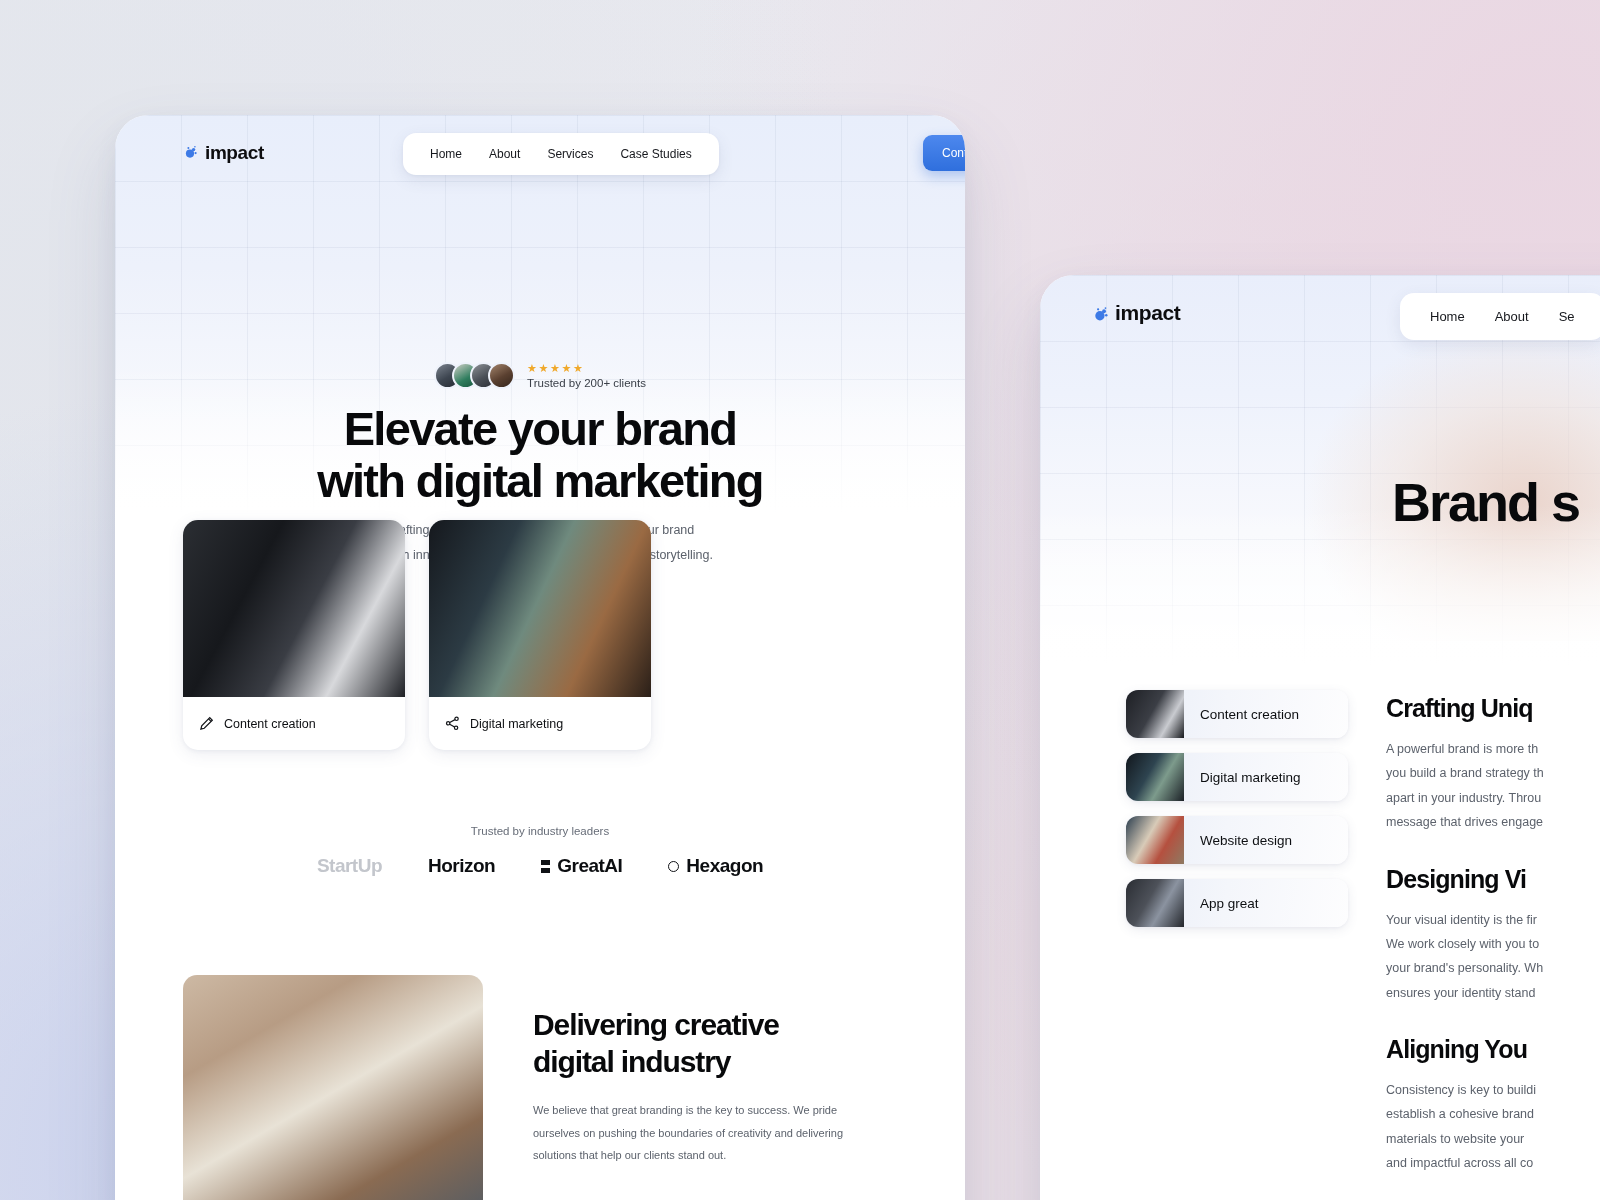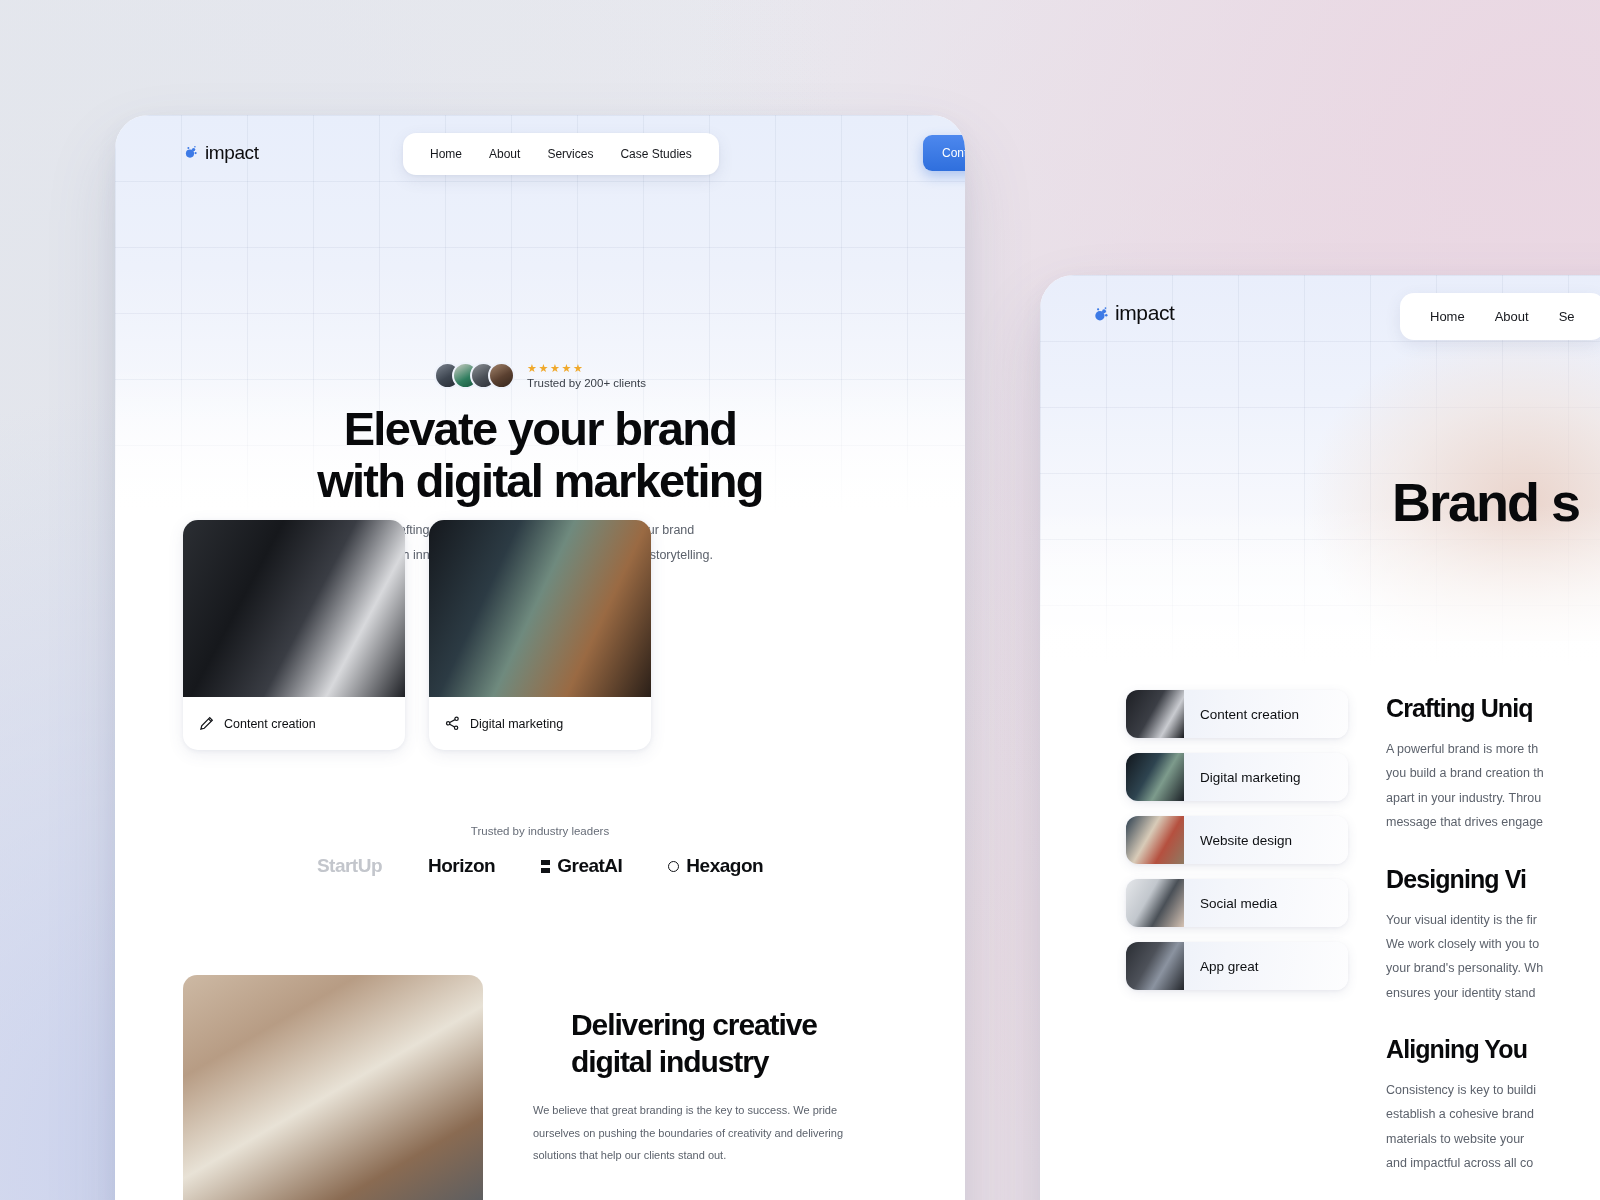--- a/index.html
+++ b/index.html
@@ -43,21 +43,21 @@
   }
   #left-hero .fade{
     position:absolute; left:0; right:0; bottom:0; height:150px;
     background:linear-gradient(to bottom, rgba(255,255,255,0), #fff);
   }
 
   .nav-row{ position:absolute; left:0; top:0; width:850px; height:75px; display:flex; align-items:center; }
   .brand{ display:flex; align-items:center; gap:7px; position:absolute; left:68px; }
   .brand-mark{ width:15px; height:15px; position:relative; }
   .brand-mark svg{ display:block; }
-  .brand-text{ font-size:19px; font-weight:400; color:#0d0d0f; letter-spacing:-.4px; }
+  .brand-text{ font-size:19px; font-weight:700; color:#0d0d0f; letter-spacing:-.4px; }
 
   .navpill{
     position:absolute; left:288px; top:18px;
     background:#fff; border-radius:13px; padding:9px 16px;
     display:flex; align-items:center; gap:5px;
     box-shadow:0 5px 16px rgba(70,80,120,.10), 0 1px 3px rgba(70,80,120,.06);
   }
   .navpill a{ font-size:12px; color:#16181d; text-decoration:none; padding:5px 11px; border-radius:8px; white-space:nowrap; }
 
   .cta{
@@ -112,21 +112,21 @@
   .logo{ display:flex; align-items:center; gap:7px; font-size:19px; font-weight:700; color:#0c0e11; letter-spacing:-.5px; white-space:nowrap; }
   .logo.muted{ color:#c3c6cc; }
   .logo .sq{ width:9px; height:13px; background:
       linear-gradient(to bottom,#101216 0 38%, transparent 38% 58%, #101216 58% 100%); }
   .logo .circ{ width:11px; height:11px; border:1.6px solid #101216; border-radius:50%; }
 
   .about{ position:absolute; left:68px; top:860px; width:714px; display:flex; gap:50px; }
   .about-img{ width:300px; height:290px; border-radius:14px; background-size:cover; background-position:center;
     background:linear-gradient(150deg,#cdb9a4 0%,#b79c84 22%,#e8e2d6 44%,#8a6b52 68%,#3b546b 100%); }
   .about-copy{ width:330px; padding-top:32px; }
-  .about-h2{ font-size:30px; line-height:1.22; font-weight:700; color:#08090b; letter-spacing:-1.1px;margin-left:38px; }
+  .about-h2{ font-size:30px; line-height:1.22; font-weight:700; color:#08090b; letter-spacing:-1.1px; }
   .about-p{ margin-top:19px; font-size:11px; line-height:2.05; color:#5c626c; }
 
   
   #right-hero{
     position:absolute; left:0; top:0; width:700px; height:390px;
     background:linear-gradient(to bottom,#e9eefb 0%,#eef2fc 30%,#f8f9fd 66%,#fff 100%);
   }
   #right-hero .photo{
     position:absolute; left:250px; top:36px; width:450px; height:330px;
     background:radial-gradient(ellipse at 52% 58%, rgba(232,206,195,.85) 0%, rgba(240,225,218,.55) 38%, rgba(255,255,255,0) 66%);
@@ -327,35 +327,31 @@
       </div>
       <div class="r-item">
         <span class="r-thumb rt2"></span>
         <span>Digital marketing</span>
       </div>
       <div class="r-item">
         <span class="r-thumb rt3"></span>
         <span>Website design</span>
       </div>
       <div class="r-item">
-        <span class="r-thumb rt4"></span>
-        <span>Social media</span>
-      </div>
-      <div class="r-item">
         <span class="r-thumb rt5"></span>
         <span>App great</span>
       </div>
     </div>
 
     <div class="r-text">
       <div class="r-block">
         <h3 class="r-h3">Crafting Uniq</h3>
         <p class="r-p">
           <span>A powerful brand is more th</span><br>
-          <span>you build a brand creation th</span><br>
+          <span>you build a brand strategy th</span><br>
           <span>apart in your industry. Throu</span><br>
           <span>message that drives engage</span>
         </p>
       </div>
       <div class="r-block">
         <h3 class="r-h3">Designing Vi</h3>
         <p class="r-p">
           <span>Your visual identity is the fir</span><br>
           <span>We work closely with you to</span><br>
           <span>your brand's personality. Wh</span><br>

